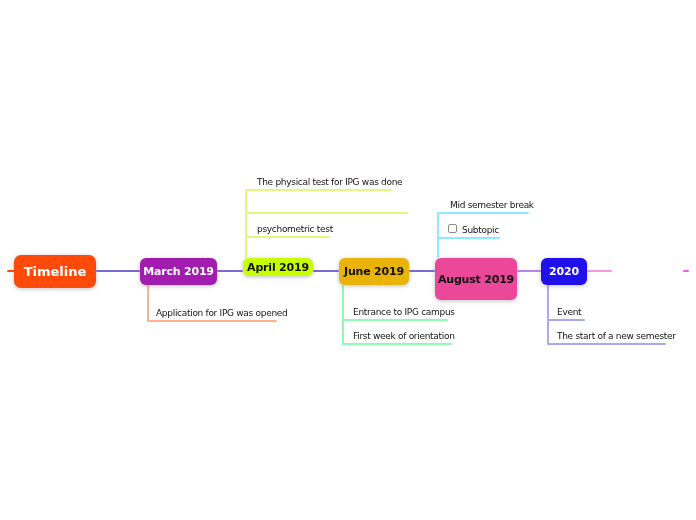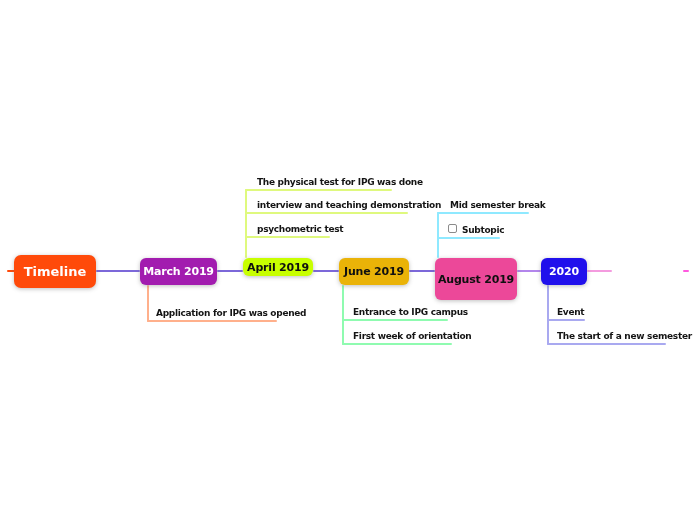--- a/index.html
+++ b/index.html
@@ -11,21 +11,21 @@
     position:absolute;display:flex;align-items:center;justify-content:center;
     font-weight:bold;border-radius:6px;box-sizing:border-box;
     box-shadow:0 1px 4px rgba(110,110,110,.45);cursor:pointer;white-space:nowrap;
   }
   .node-root{font-size:13px;border-radius:7px;}
   .node-topic{font-size:11px;letter-spacing:-0.2px;}
   .node-main{box-shadow:0 0 5px 2px rgba(255,90,220,.5),0 1px 3px rgba(120,120,120,.4);}
   .hline{position:absolute;height:2px;border-radius:1px;}
   .vline{position:absolute;width:2px;border-radius:1px;}
   .sublabel{
-    position:absolute;font-size:9px;font-weight:bold;color:#141414;
+    position:absolute;font-size:9px;font-weight:normal;color:#141414;
     letter-spacing:-0.3px;white-space:nowrap;cursor:pointer;line-height:11px;
   }
   .checkbox{
     position:absolute;width:9px;height:9px;background:#ffffff;
     border:1.5px solid #8b8b8b;border-radius:2px;box-sizing:border-box;cursor:pointer;
   }
 </style>
 </head>
 <body>
 
@@ -38,21 +38,20 @@
   <div class="hline" style="left: 409px; top: 270px; width: 26px; background-color: rgb(124, 104, 217);"></div>
   <div class="hline" style="left: 517px; top: 270px; width: 24px; background-color: rgb(179, 134, 236);"></div>
   <div class="hline" style="left: 587px; top: 270px; width: 25px; background-color: rgb(244, 155, 223);"></div>
   <div class="hline" style="left: 683px; top: 270px; width: 6px; background-color: rgb(255, 90, 223);"></div>
 
   <div class="vline" style="left: 245px; top: 189px; height: 69px; background-color: rgb(223, 249, 126);"></div>
   <div class="hline" style="left: 245px; top: 189px; width: 147px; background-color: rgb(223, 249, 126);"></div>
   <div class="hline" style="left: 245px; top: 212px; width: 163px; background-color: rgb(223, 249, 126);"></div>
   <div class="hline" style="left: 245px; top: 236px; width: 85px; background-color: rgb(223, 249, 126);"></div>
   <div class="sublabel" style="left:257px;top:177px;">The physical test for IPG was done</div>
-  <div class="sublabel" style="left:257px;top:200px;">interview and teaching demonstration</div>
   <div class="sublabel" style="left:257px;top:224px;">psychometric test</div>
 
   <div class="vline" style="left: 437px; top: 212px; height: 46px; background-color: rgb(143, 233, 255);"></div>
   <div class="hline" style="left: 437px; top: 212px; width: 92px; background-color: rgb(143, 233, 255);"></div>
   <div class="hline" style="left: 437px; top: 237px; width: 63px; background-color: rgb(143, 233, 255);"></div>
   <div class="sublabel" style="left:450px;top:200px;">Mid semester break</div>
   <div class="checkbox" style="left:448px;top:224px;"></div>
   <div class="sublabel" style="left:462px;top:225px;">Subtopic</div>
 
   <div class="vline" style="left: 147px; top: 285px; height: 37px; background-color: rgb(255, 176, 140);"></div>

